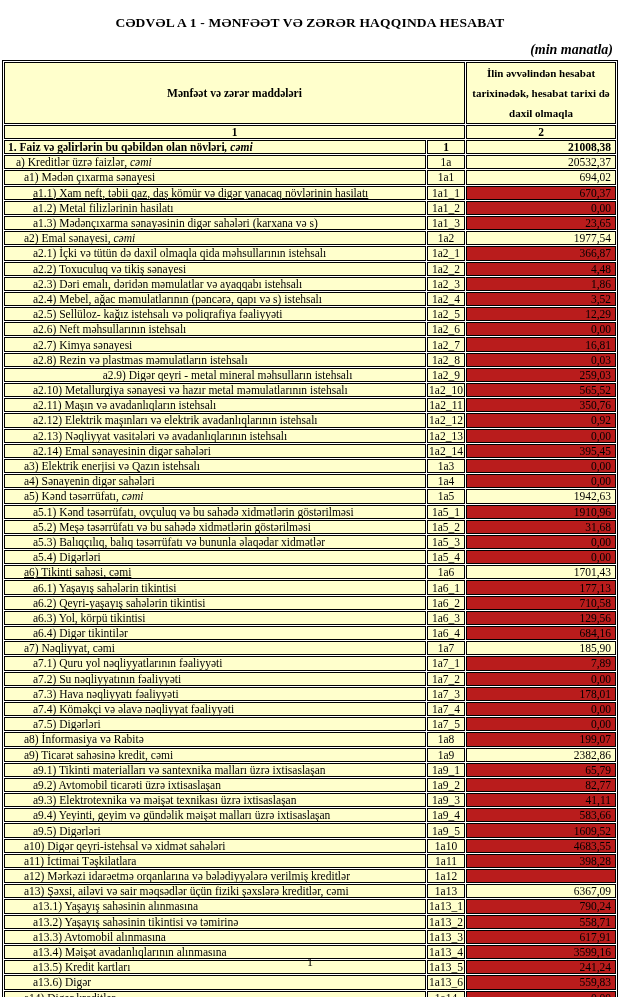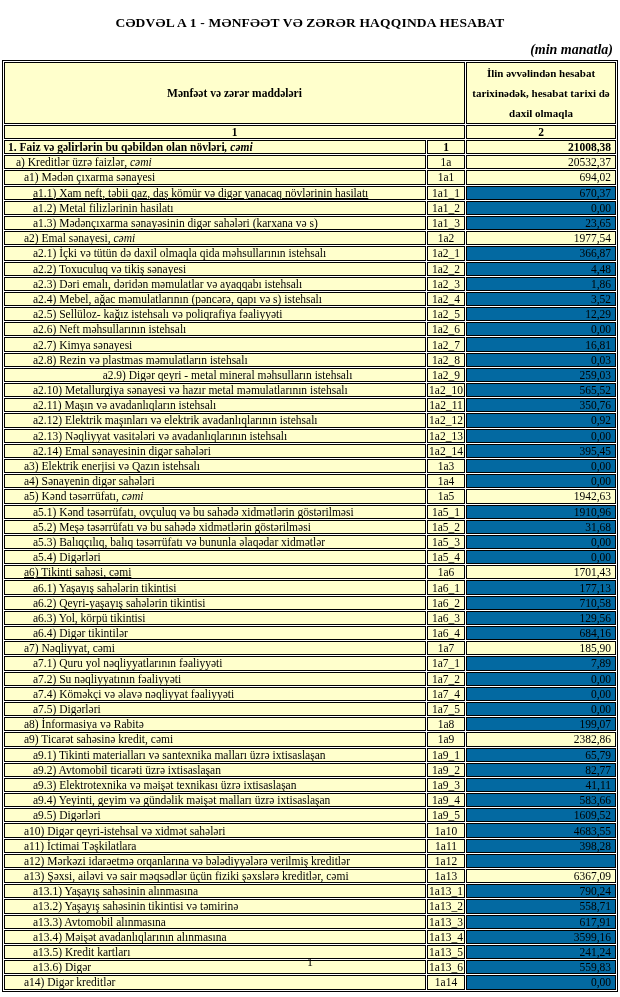--- a/index.html
+++ b/index.html
@@ -26,21 +26,21 @@
     font-size:11.5px;line-height:12px;padding:0 3px;
     overflow:hidden;
   }
   thead td{text-align:center;font-weight:bold;vertical-align:middle;}
   td.h-items{height:50px;}
   td.h-value{height:50px;font-size:11px;line-height:20px;padding:0 4px;}
   td.h-num{height:12px;}
   tbody td{height:12.2px;white-space:nowrap;vertical-align:middle;}
   td.c-code{text-align:center;padding:0 1px;}
   td.c-value{text-align:right;padding:0 4px;}
-  td.c-value.wh{background:#0369a1;}
+  td.c-value.wh{background:#b91c1c;}
   tr.bold td{font-weight:bold;}
   .sfx{font-style:italic;}
   .page-number{
     position:absolute;left:0;width:620px;top:955px;
     text-align:center;font-size:12px;background:transparent;
   }
 </style>
 </head>
 <body>
 
@@ -238,20 +238,25 @@
     <td class="c-label" style="padding-left: 28px;"><span class="lbl">a7.1) Quru yol nəqliyyatlarının fəaliyyəti</span><span class="sfx"></span></td>
     <td class="c-code">1a7_1</td>
     <td class="c-value wh">7,89</td>
   </tr>
       <tr>
     <td class="c-label" style="padding-left: 28px;"><span class="lbl">a7.2) Su nəqliyyatının fəaliyyəti</span><span class="sfx"></span></td>
     <td class="c-code">1a7_2</td>
     <td class="c-value wh">0,00</td>
   </tr>
       <tr>
+    <td class="c-label" style="padding-left: 28px;"><span class="lbl">a7.3) Hava nəqliyyatı fəaliyyəti</span><span class="sfx"></span></td>
+    <td class="c-code">1a7_3</td>
+    <td class="c-value wh">178,01</td>
+  </tr>
+      <tr>
     <td class="c-label" style="padding-left: 28px;"><span class="lbl">a7.4) Köməkçi və əlavə nəqliyyat fəaliyyəti</span><span class="sfx"></span></td>
     <td class="c-code">1a7_4</td>
     <td class="c-value wh">0,00</td>
   </tr>
       <tr>
     <td class="c-label" style="padding-left: 28px;"><span class="lbl">a7.5) Digərləri</span><span class="sfx"></span></td>
     <td class="c-code">1a7_5</td>
     <td class="c-value wh">0,00</td>
   </tr>
       <tr>

